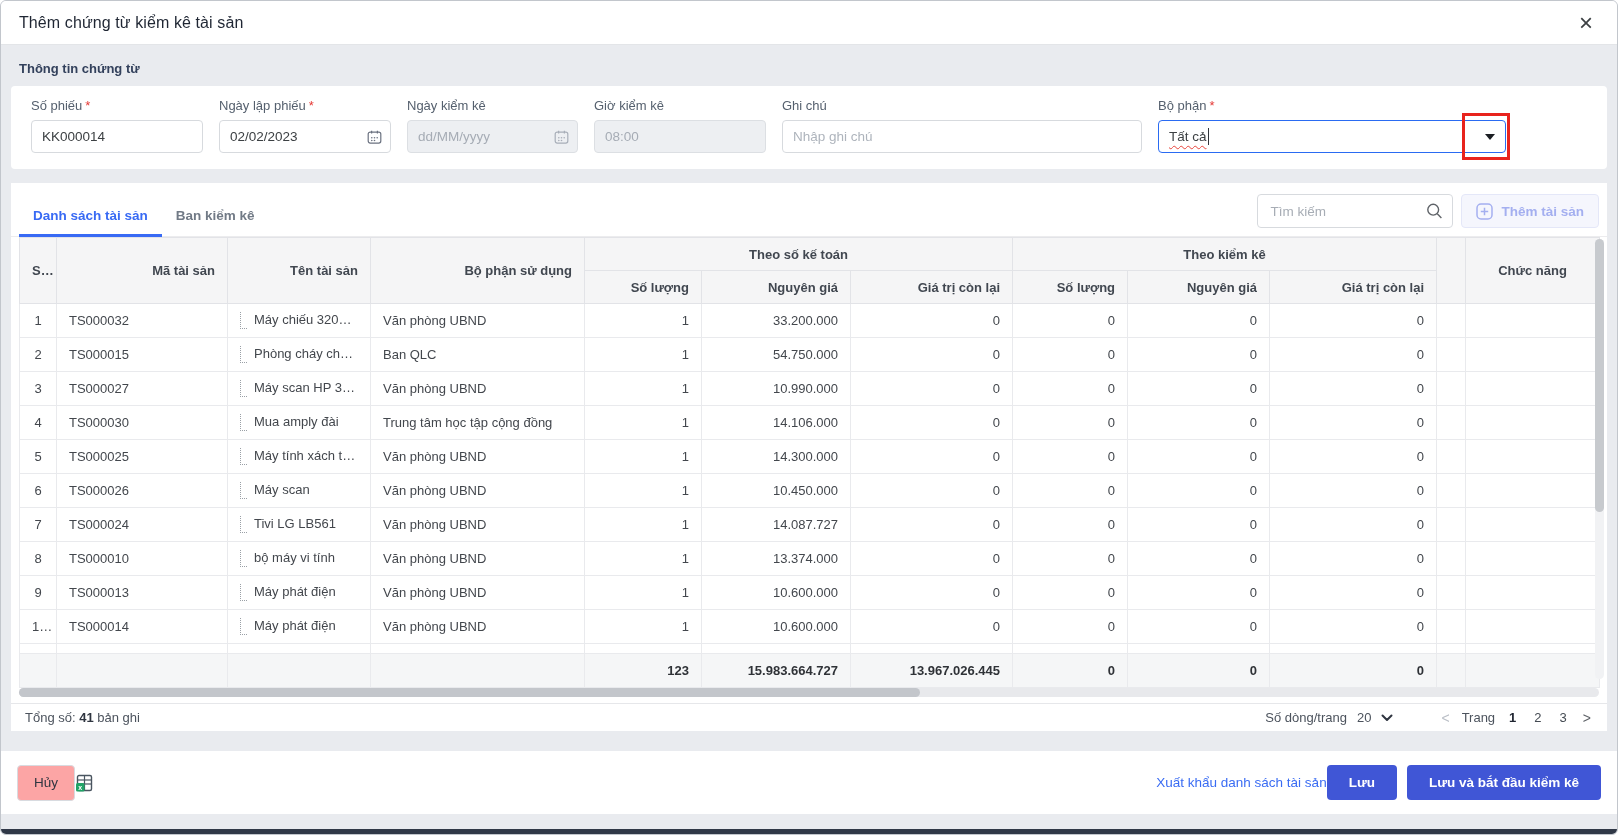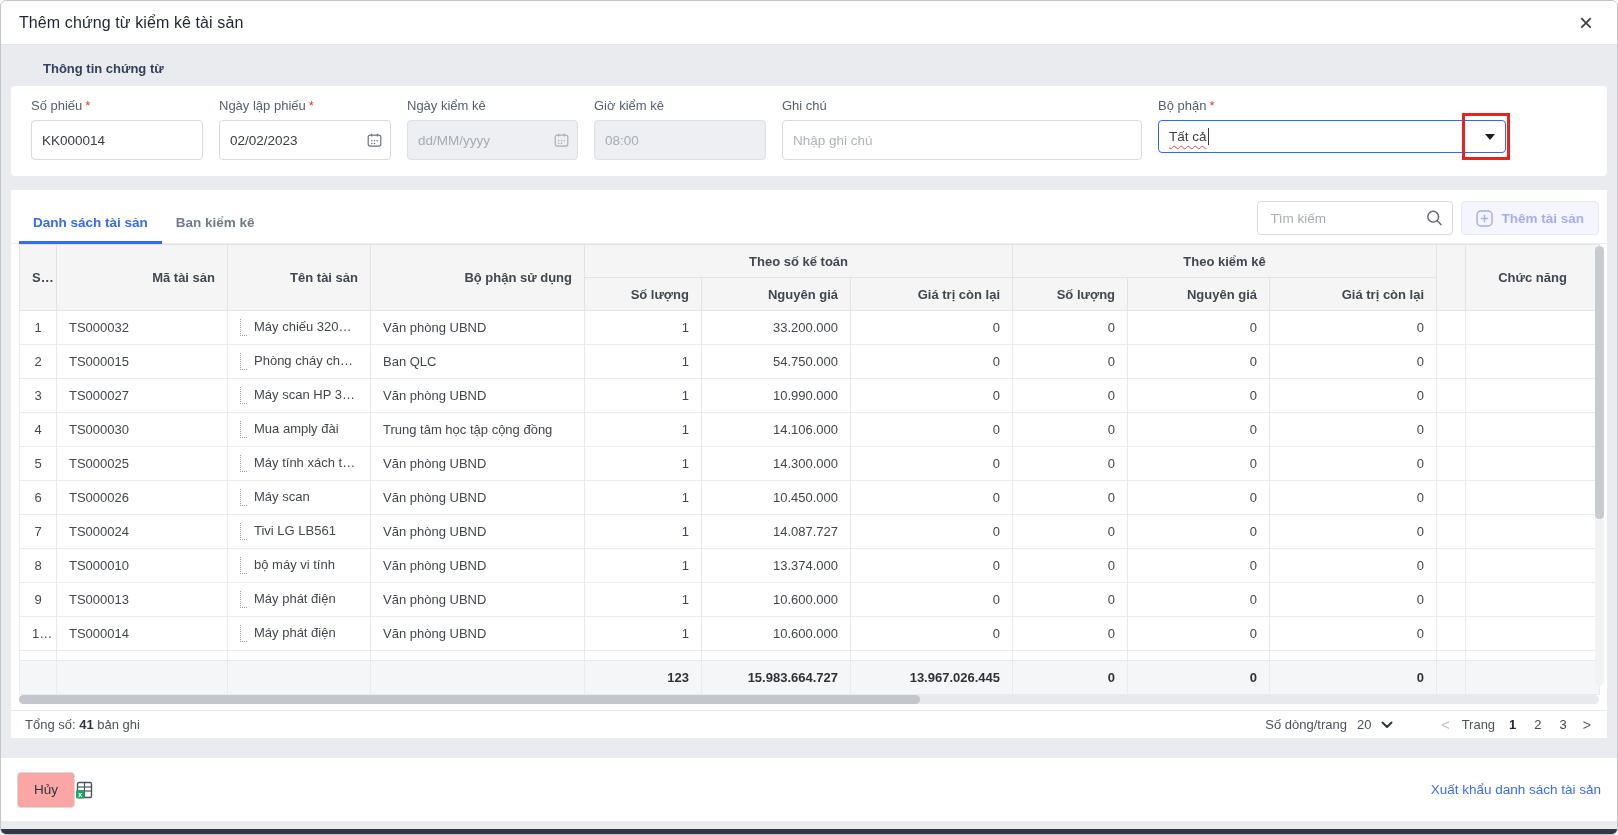--- a/index.html
+++ b/index.html
@@ -7,29 +7,29 @@
   body { font-family: "Liberation Sans", "DejaVu Sans", sans-serif; background:#fff; }
   .modal { width:1618px; height:835px; border:1px solid #c2c6cc; border-radius:6px; overflow:hidden;
            display:flex; flex-direction:column; background:#e9ebef; }
 
   
   .titlebar { height:44px; background:#fff; display:flex; align-items:center; justify-content:space-between;
               padding:0 18px; border-bottom:1px solid #e3e5e8; flex:0 0 auto; }
   .titlebar .title { font-size:16px; color:#1f2633; font-weight:500; letter-spacing:.1px; }
   .close-x { font-size:24px; color:#3c4043; cursor:pointer; line-height:1; padding:2px 6px; }
 
-  .section-label { padding:16px 16px 10px 18px; font-size:13px; font-weight:700; color:#33415c;margin-left:24px; }
+  .section-label { padding:16px 16px 10px 18px; font-size:13px; font-weight:700; color:#33415c; }
 
   
   .form-card { background:#fff; border-radius:4px; margin:0 10px; padding:12px 20px 16px 20px; flex:0 0 auto; }
   .form-row { display:flex; gap:16px; }
   .field { display:flex; flex-direction:column; }
   .field label { font-size:13px; color:#55606e; margin-bottom:7px; }
   .req { color:#e53935; margin-left:3px; }
-  .inp { height:40px; border:1px solid #d7dade; border-radius:4px; padding:0 10px; font-size:13.5px;
+  .inp { height:33px; border:1px solid #d7dade; border-radius:4px; padding:0 10px; font-size:13.5px;
          color:#3c4043; background:#fff; width:100%; outline:none; font-family:inherit; }
   .inp::placeholder { color:#aeb4bc; }
   .inp.disabled { background:#edeff2; border-color:#dcdfe3; color:#a6acb5; }
   .inp.disabled::placeholder { color:#a6acb5; }
   .with-icon { position:relative; }
   .with-icon .inp { padding-right:32px; }
   .cal-icon { position:absolute; right:9px; top:50%; transform:translateY(-50%); display:flex; }
 
   .combo { position:relative; height:33px; border:1.5px solid #2a6bf2; border-radius:4px; background:#fff;
            display:flex; align-items:center; padding:0 38px 0 10px; }
@@ -469,17 +469,21 @@
               <rect x="2.5" y="1.5" width="14" height="15" rx="1.5" fill="none" stroke="#4a5560" stroke-width="1.4"></rect>
               <line x1="2.5" y1="6" x2="16.5" y2="6" stroke="#4a5560" stroke-width="1.2"></line>
               <line x1="2.5" y1="10" x2="16.5" y2="10" stroke="#4a5560" stroke-width="1.2"></line>
               <line x1="9.5" y1="1.5" x2="9.5" y2="16.5" stroke="#4a5560" stroke-width="1.2"></line>
               <rect x="1" y="9" width="8.5" height="8.5" rx="1.5" fill="#21a366"></rect>
               <text x="5.25" y="15.6" font-size="7" font-family="Liberation Sans, sans-serif" font-weight="bold" fill="#fff" text-anchor="middle">x</text>
             </svg>
         </span>
         <span>Xuất khẩu danh sách tài sản</span>
       </div>
+      <div class="right-btns">
+        <button class="blue-btn">Lưu</button>
+        <button class="blue-btn">Lưu và bắt đầu kiểm kê</button>
+      </div>
     </div>
 
   </div>
   <div class="dark-strip"></div>
 </div>
 
 </body></html>

